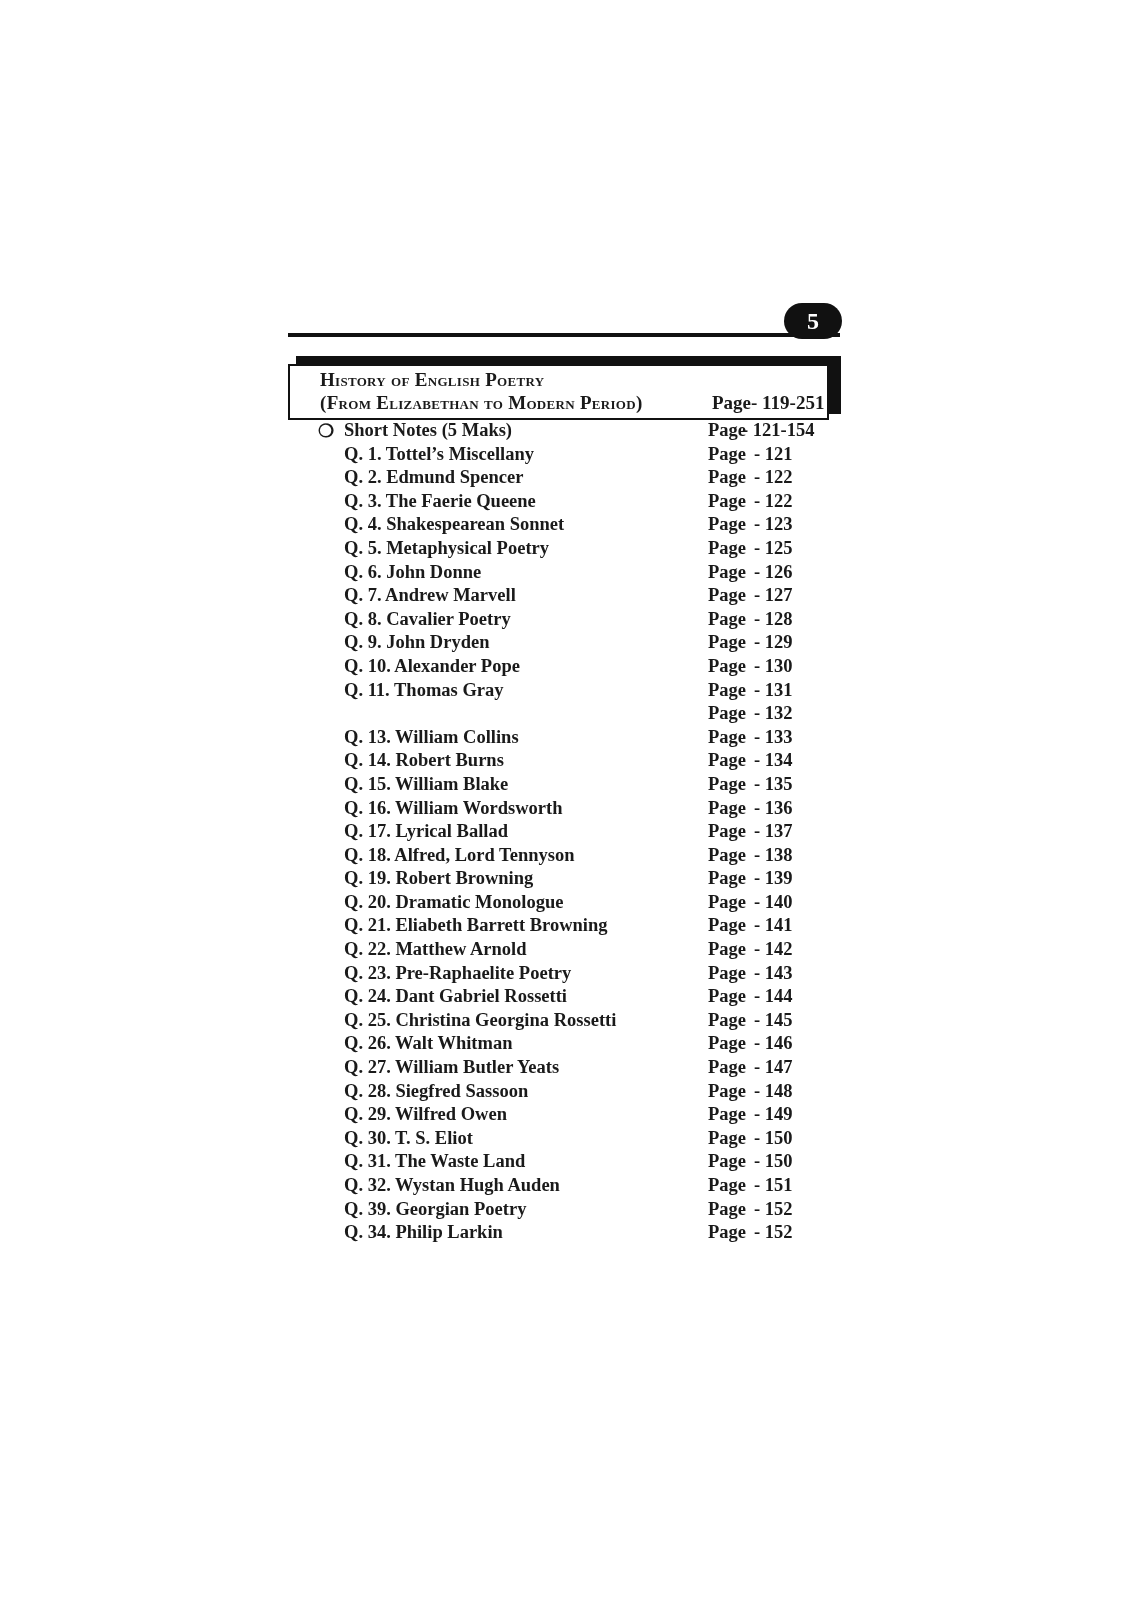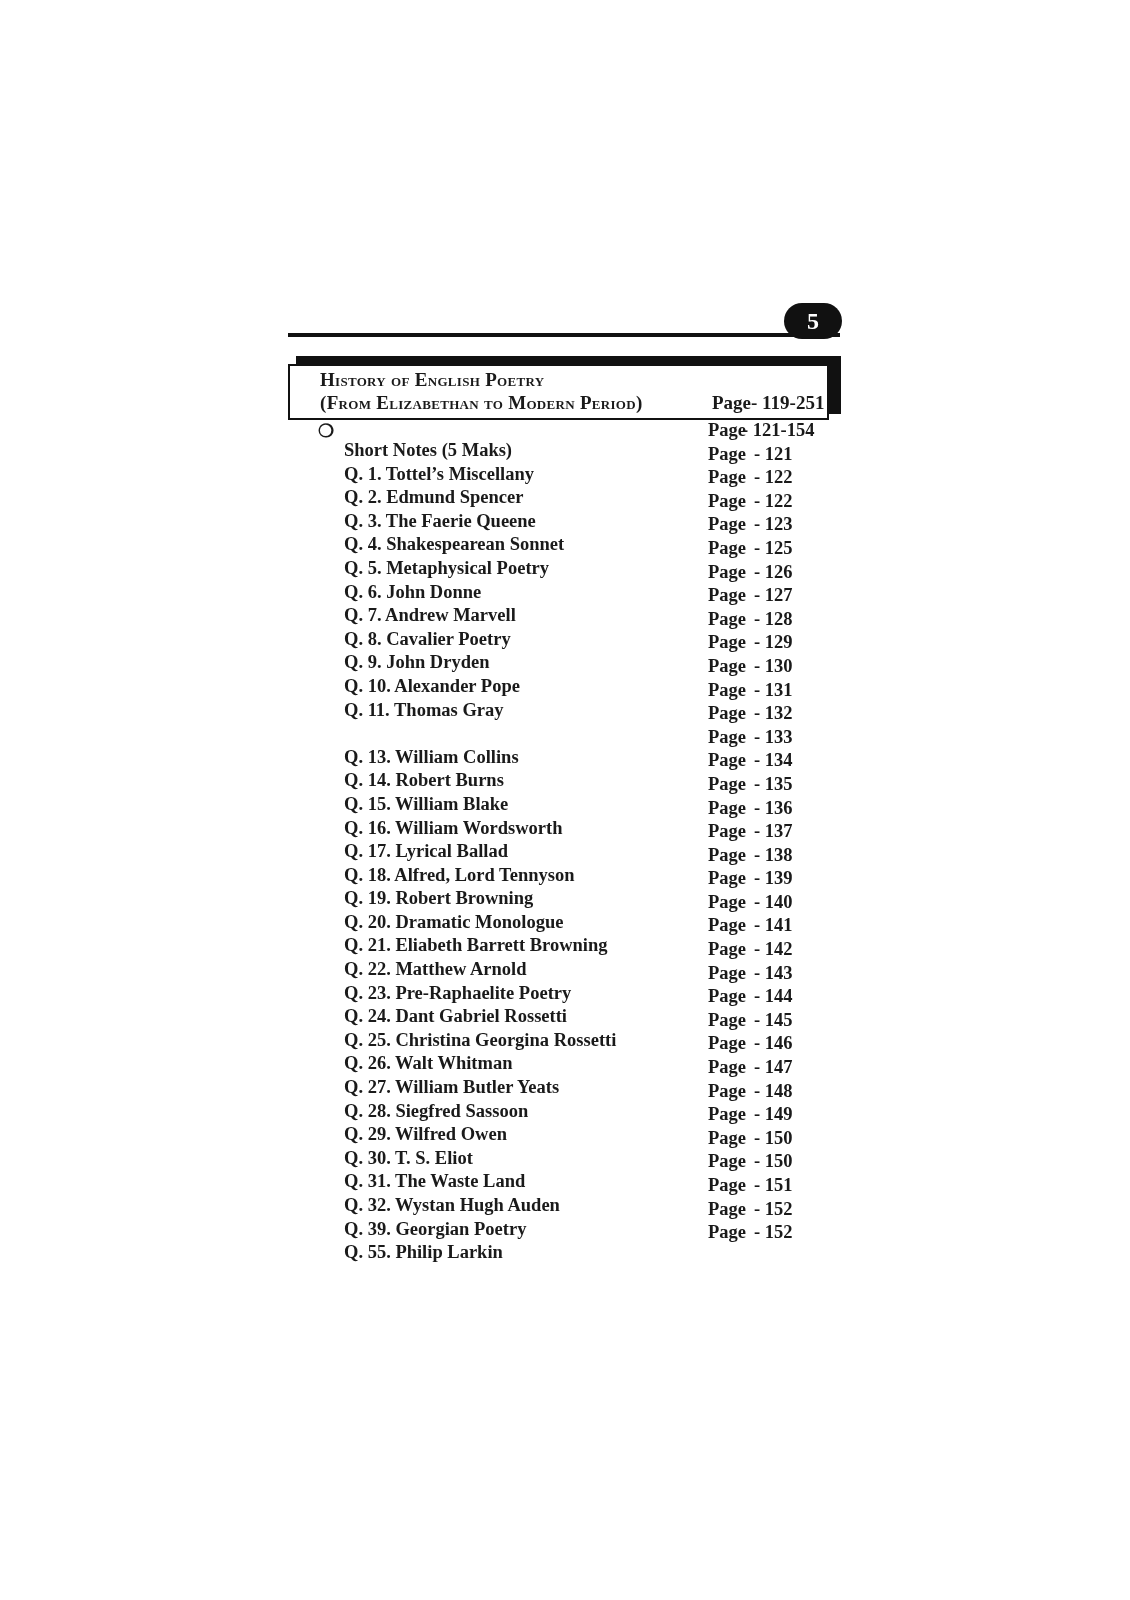--- a/index.html
+++ b/index.html
@@ -13,21 +13,21 @@
     .section-box { position: absolute; left: 288px; top: 348px; width: 541px; height: 56px;
                    border: 2px solid #111; background: #fff; box-sizing: border-box; margin-top: 16px; }
     .section-title-line1 { position: absolute; left: 30px; top: 3px; font-size: 19px; font-weight: bold;
                            font-variant: small-caps; letter-spacing: 0.3px; }
     .section-title-line2 { position: absolute; left: 30px; top: 26px; font-size: 19px; font-weight: bold;
                            font-variant: small-caps; letter-spacing: 0.3px; }
     .section-pages { position: absolute; left: 422px; top: 26px; font-size: 19px; font-weight: bold; }
     .toc { position: absolute; left: 318px; top: 420px; width: 520px; }
     .toc-row { position: relative; height: 23.6px; font-size: 18.5px; font-weight: bold; white-space: nowrap; }
     .toc-row .bullet { position: absolute; left: 0; top: 0; font-size: 18px; }
-    .toc-row .title { position: absolute; left: 26px; top: 0; margin-top: 20px; }
+    .toc-row .title { position: absolute; left: 26px; top: 0; }
     .toc-row.item .title { left: 26px; }
     .toc-row .page-label { position: absolute; left: 381px; top: 0; margin-left: 9px; }
     .toc-row .page-num { position: absolute; left: 436px; top: 0; }
     .toc-row.header .page-num { left: 416px; margin-left: 8px; }
   </style>
 </head>
 <body>
 
 <div class="page-badge">
   <span>5</span>
@@ -208,18 +208,18 @@
         <span class="title">Q. 32. Wystan Hugh Auden</span>
         <span class="page-label">Page</span>
         <span class="page-num">- 151</span>
       </div>
       <div class="toc-row item">
         <span class="title">Q. 39. Georgian Poetry</span>
         <span class="page-label">Page</span>
         <span class="page-num">- 152</span>
       </div>
       <div class="toc-row item">
-        <span class="title">Q. 55. Philip Larkin</span>
+        <span class="title">Q. 34. Philip Larkin</span>
         <span class="page-label">Page</span>
         <span class="page-num">- 152</span>
       </div>
     </div>
 </div>
 
 </body></html>

